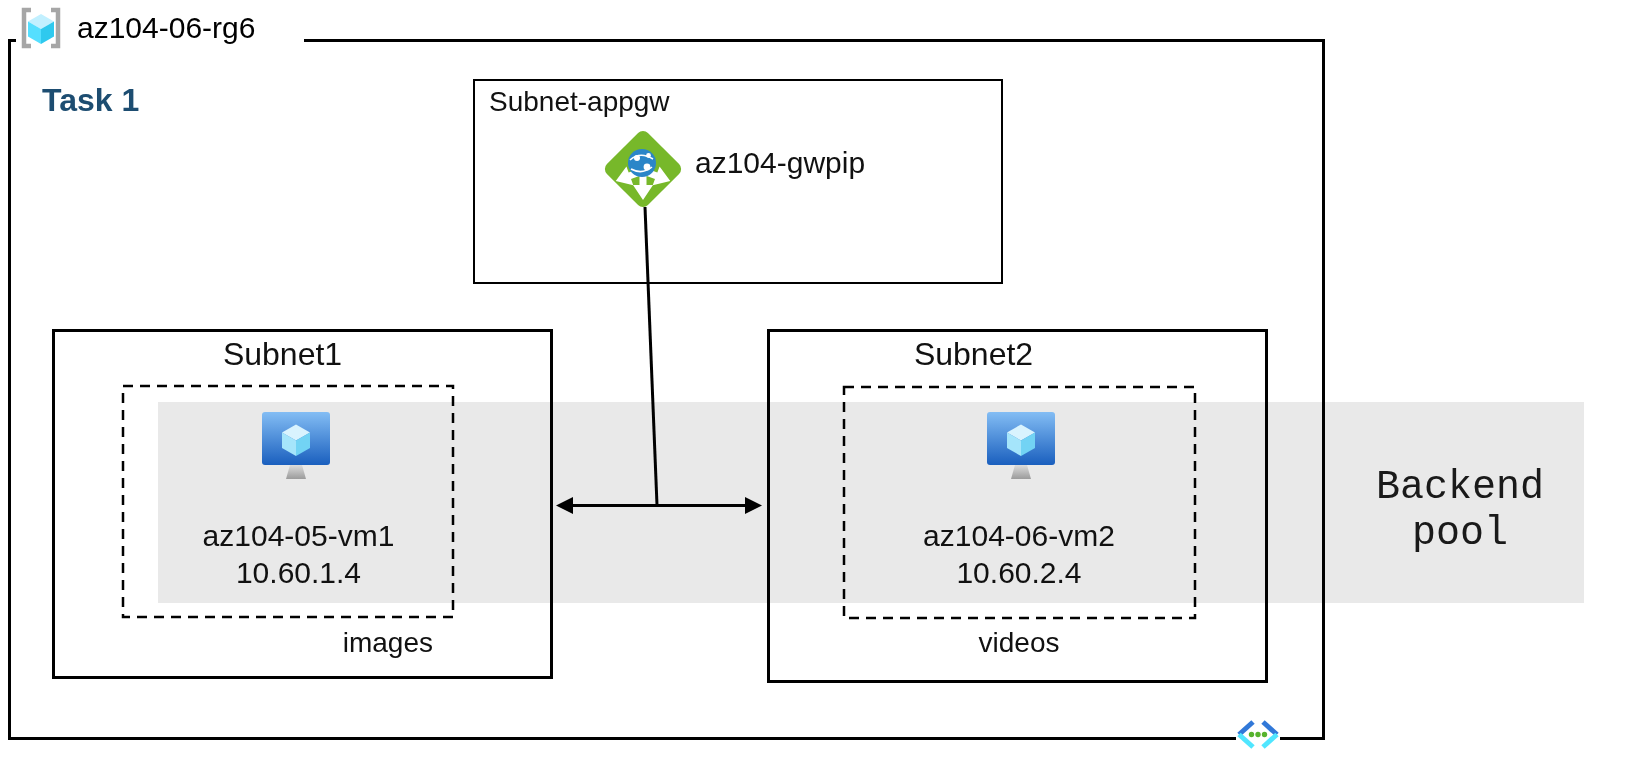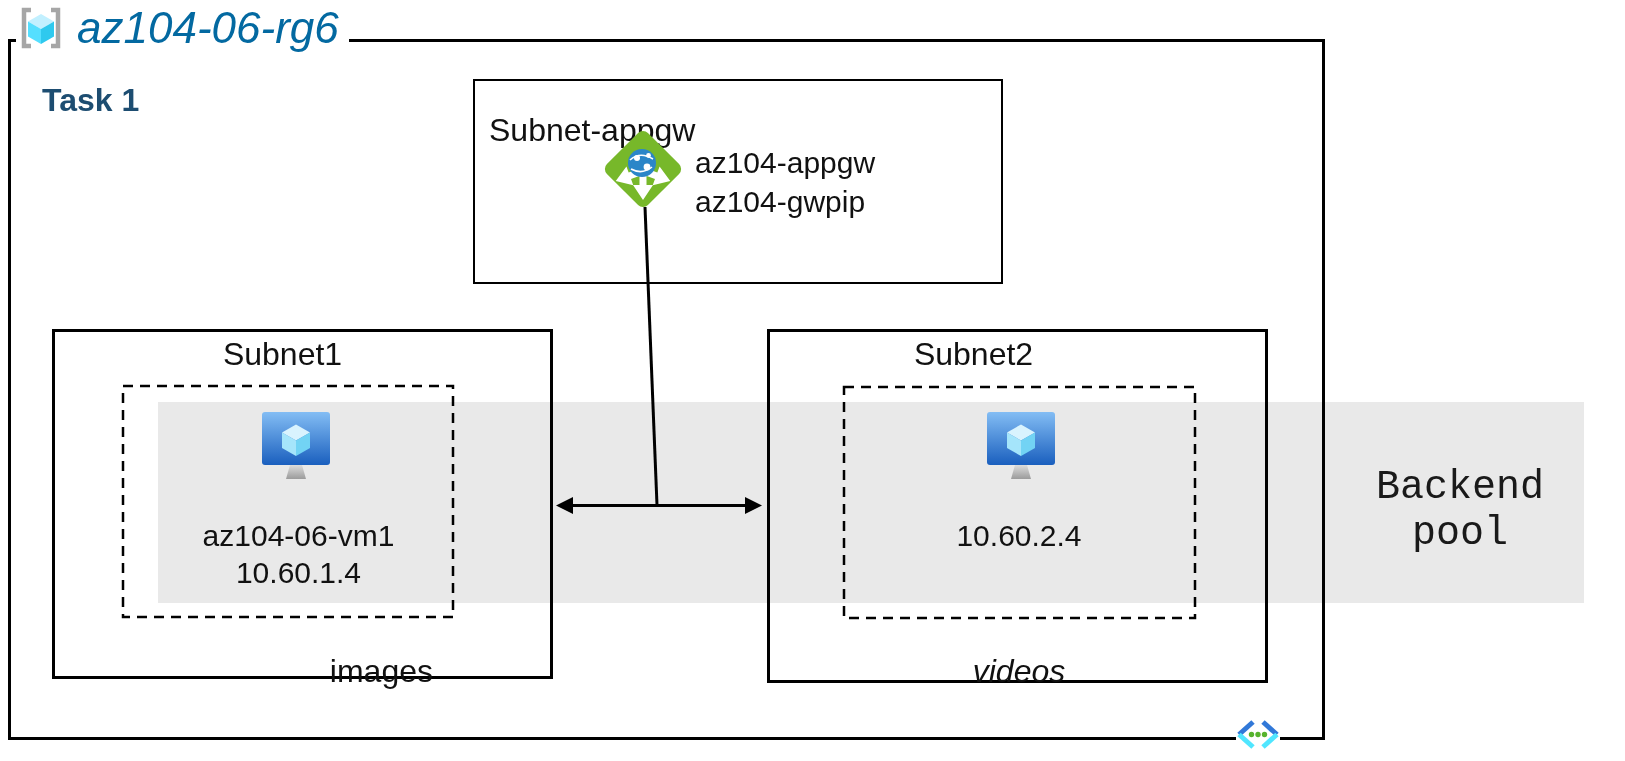--- a/index.html
+++ b/index.html
@@ -7,30 +7,30 @@
     position:relative;
     width:1625px;height:761px;
     background:#ffffff;
     font-family:"Liberation Sans", sans-serif;
     color:#111;
     overflow:hidden;
   }
   .abs{position:absolute;}
   .box{position:absolute;border:3px solid #000;background:transparent;box-sizing:border-box;}
   .box.thin{border-width:2px;}
-  .label{font-size:32px;line-height:36px;white-space:nowrap;margin-top:28px;}
+  .label{font-size:28px;line-height:36px;white-space:nowrap;}
   .center{text-align:center;}
   .band{position:absolute;background:#E9E9E9;z-index:1;}
   .z2{z-index:2;} .z3{z-index:3;} .z4{z-index:4;}
   .rg-header{
     position:absolute;left:18px;top:5px;height:46px;
     display:flex;align-items:center;gap:13px;
     background:#fff;padding:0 10px 0 0;z-index:4;
   }
-  .rg-title{font-size:44px;color:#0369a1;font-style:italic;}
+  .rg-title{font-size:30px;color:#000000;}
   .task{font-size:32px;font-weight:bold;color:#1D4D71;}
   .subnet-title{position:absolute;font-size:32px;line-height:36px;z-index:4;}
   .vmtext div{font-size:30px;line-height:37px;}
   .backend{font-size:40px;line-height:46px;color:#1a1a1a;font-family:Liberation Mono, monospace;}
   .whitepatch{position:absolute;background:#fff;z-index:3;}
   svg{display:block;}
 </style>
 </head>
 <body>
 
@@ -67,21 +67,20 @@
     </g>
     <circle cx="41" cy="36" r="14" fill="#2B86C8"></circle>
     <path d="M29,33 Q39,24 52,32" fill="none" stroke="#ffffff" stroke-width="1.6"></path>
     <path d="M30,42 Q41,48 51,40" fill="none" stroke="#ffffff" stroke-width="1.6"></path>
     <circle cx="36" cy="31" r="3" fill="#ffffff"></circle>
     <circle cx="46" cy="40" r="3.4" fill="#ffffff"></circle>
     <circle cx="47.5" cy="28.5" r="2.4" fill="#ffffff"></circle>
   </svg>
 
   <div class="abs z4 vmtext" style="left:695px;top:143px;">
-    <div style="line-height:39px;">az104-appgw</div>
     <div style="line-height:39px;">az104-gwpip</div>
   </div>
 
   <div class="box z2" style="left:52px;top:329px;width:501px;height:350px;"></div>
   <div class="subnet-title center" style="left:52px;top:336px;width:501px;transform:translateX(-20px);">Subnet1</div>
 
   <div class="box z2" style="left:767px;top:329px;width:501px;height:354px;"></div>
   <div class="subnet-title center" style="left:749px;top:336px;width:501px;transform:translateX(-26px);">Subnet2</div>
 
   <svg class="abs z3" width="1625" height="761" viewBox="0 0 1625 761" style="left:0;top:0;pointer-events:none;">
@@ -108,21 +107,21 @@
       </linearGradient>
     </defs>
     <rect x="2" y="2" width="68" height="53" rx="3" fill="url(#vmg1)"></rect>
     <polygon points="36,14.5 50,22.5 36,30.5 22,22.5" fill="#D9F3FE"></polygon>
     <polygon points="22,22.5 36,30.5 36,46 22,38" fill="#A5E5FB"></polygon>
     <polygon points="50,22.5 36,30.5 36,46 50,38" fill="#72D3F4"></polygon>
     <polygon points="30,55 42,55 46,69 26,69" fill="url(#stg1)"></polygon>
   </svg>
 
   <div class="abs z4 vmtext center" style="left:133px;top:517px;width:331px;">
-    <div>az104-06-vm1</div>
+    <div>az104-05-vm1</div>
     <div>10.60.1.4</div>
   </div>
   <div class="abs z4 label center" style="left:102px;top:625px;width:331px;text-align:right;">images</div>
 
   <svg class="abs z4" width="72" height="78" viewBox="0 0 72 78" style="left:985px;top:410px;">
     <defs>
       <linearGradient id="vmg2" x1="0" y1="0" x2="0" y2="1">
         <stop offset="0" stop-color="#83BDF4"></stop>
           <stop offset="1" stop-color="#1A5FBE"></stop>
       </linearGradient>
@@ -132,23 +131,24 @@
       </linearGradient>
     </defs>
     <rect x="2" y="2" width="68" height="53" rx="3" fill="url(#vmg2)"></rect>
     <polygon points="36,14.5 50,22.5 36,30.5 22,22.5" fill="#D9F3FE"></polygon>
     <polygon points="22,22.5 36,30.5 36,46 22,38" fill="#A5E5FB"></polygon>
     <polygon points="50,22.5 36,30.5 36,46 50,38" fill="#72D3F4"></polygon>
     <polygon points="30,55 42,55 46,69 26,69" fill="url(#stg2)"></polygon>
   </svg>
 
   <div class="abs z4 vmtext center" style="left:843px;top:517px;width:352px;">
+    <div>az104-06-vm2</div>
     <div>10.60.2.4</div>
   </div>
-  <div class="abs z4 label center" style="left:843px;top:625px;width:352px;font-style:italic;">videos</div>
+  <div class="abs z4 label center" style="left:843px;top:625px;width:352px;">videos</div>
 
   <div class="abs z4 backend center" style="left:1330px;top:465px;width:260px;">Backend pool</div>
 
   <div class="whitepatch" style="left:1236px;top:731px;width:44px;height:11px;"></div>
   <svg class="abs z4" width="50" height="36" viewBox="0 0 50 36" style="left:1233px;top:717px;">
     <line x1="20" y1="5" x2="6" y2="17.5" stroke="#3178D8" stroke-width="5"></line>
     <line x1="6" y1="17.5" x2="20" y2="30" stroke="#50E6FF" stroke-width="5"></line>
     <line x1="30" y1="5" x2="44" y2="17.5" stroke="#3178D8" stroke-width="5"></line>
     <line x1="44" y1="17.5" x2="30" y2="30" stroke="#50E6FF" stroke-width="5"></line>
     <circle cx="18.5" cy="17.5" r="2.7" fill="#57B32E"></circle>

